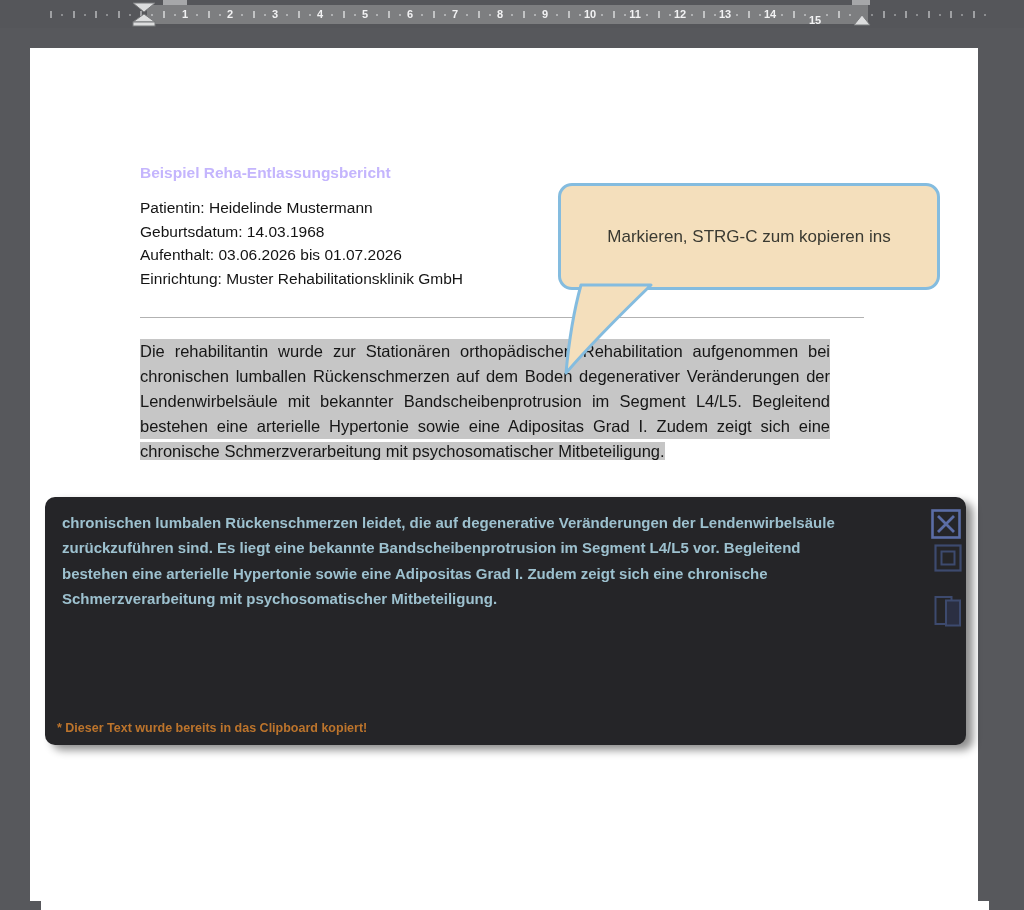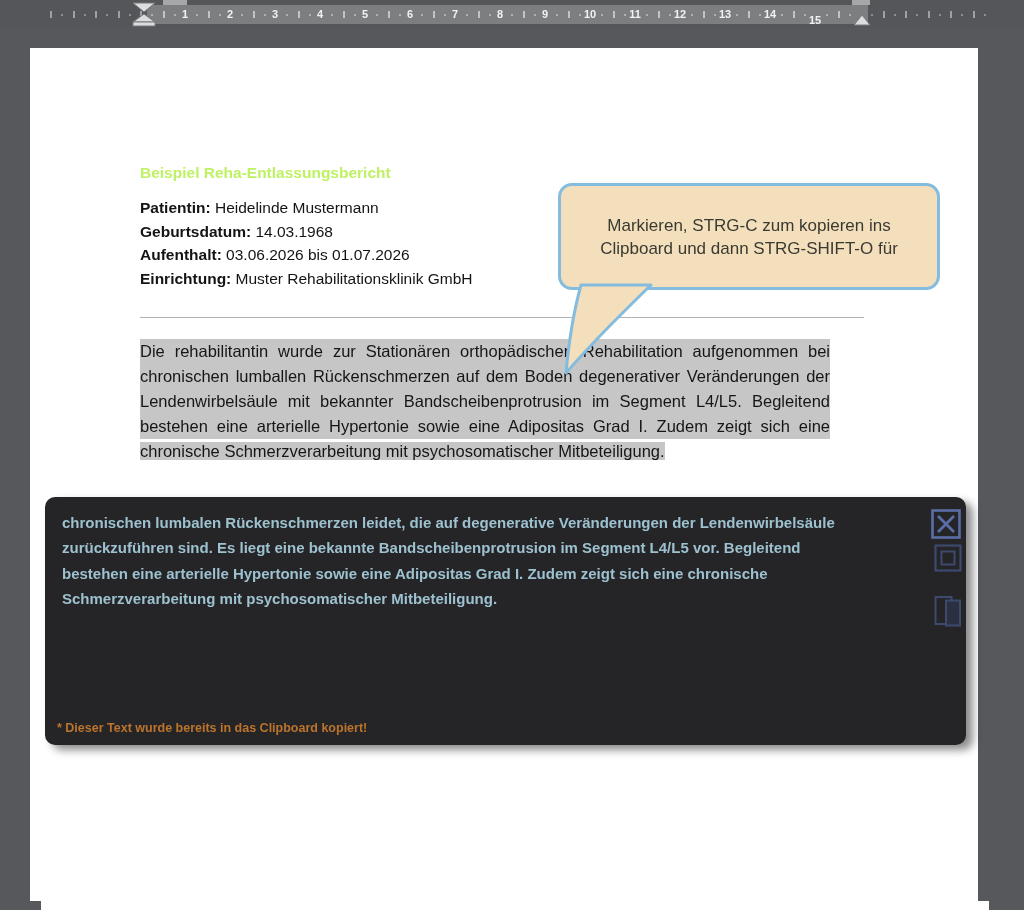--- a/index.html
+++ b/index.html
@@ -19,23 +19,23 @@
   #indent-marker-right { position:absolute; left:853px; top:12px; }
   #tab-mark-left { position:absolute; left:163px; top:0; width:24px; height:5px; background:#a6a7a9; }
   #tab-mark-right { position:absolute; left:852px; top:0; width:18px; height:5px; background:#a6a7a9; }
 
   
   #page { position:absolute; left:30px; top:48px; width:948px; height:862px; background:#ffffff; }
   #page-step-left { position:absolute; left:28px; top:901px; width:13px; height:9px; background:#57585c; }
   #page-step-right { position:absolute; left:977px; top:901px; width:12px; height:9px; background:#ffffff; }
 
   
-  #doc-title { position:absolute; left:140px; top:164px; font-size:15.5px; font-weight:bold; color:#bef264; }
+  #doc-title { position:absolute; left:140px; top:164px; font-size:15.5px; font-weight:bold; color:#c4b5fd; }
   #doc-info { position:absolute; left:140px; top:196px; font-size:15.5px; color:#141414; line-height:23.6px; }
-  #doc-info b { font-weight:bold; }
+  #doc-info b { font-weight:normal; }
   #doc-rule { position:absolute; left:140px; top:317px; width:724px; height:1px; background:#b2b2b2; }
 
   #doc-paragraph { position:absolute; left:140px; top:339px; width:690px; font-size:16.5px; color:#161616; }
   .pline { height:25px; line-height:25px; white-space:nowrap; }
   .pline.just { text-align:justify; text-align-last:justify; white-space:normal; height:25px; overflow:hidden; }
   .sel-bg { background:#c6c6c6; }
   .sel-span { background:#c6c6c6; }
   .squiggle { text-decoration-style:wavy; text-decoration-color:#e03c31; text-decoration-thickness:1px; text-underline-offset:3px; }
 
   
@@ -185,21 +185,20 @@
   <div id="doc-paragraph">
     <div class="pline just sel-bg"><span>Die </span><span class="squiggle">rehabilitantin</span><span> wurde zur Stationären orthopädischen Rehabilitation aufgenommen bei</span></div>
     <div class="pline just sel-bg"><span>chronischen </span><span class="squiggle">lumballen</span><span> Rückenschmerzen auf dem Boden degenerativer Veränderungen der</span></div>
     <div class="pline just sel-bg"><span>Lendenwirbelsäule mit bekannter Bandscheibenprotrusion im Segment L4/L5. Begleitend</span></div>
     <div class="pline just sel-bg"><span>bestehen eine arterielle Hypertonie sowie eine Adipositas Grad I. Zudem zeigt sich eine</span></div>
     <div class="pline"><span class="sel-span">chronische Schmerzverarbeitung mit psychosomatischer Mitbeteiligung.</span></div>
   </div>
 
   <div id="callout">
     <div class="cline">Markieren, STRG-C zum kopieren ins</div>
-    <div class="cline">Clipboard und dann STRG-SHIFT-O für</div>
   </div>
   <svg id="callout-tail" width="130" height="115" viewBox="0 0 130 115">
     <path d="M 36 15 L 106 15 C 75 45 45 75 21 103 C 24 70 29 40 36 15 Z" fill="#f4dfbc" stroke="#84bcdf" stroke-width="3" stroke-linejoin="round"></path>
   </svg>
 
   <div id="overlay-panel">
     <div id="overlay-text">
       <div class="oline">chronischen lumbalen Rückenschmerzen leidet, die auf degenerative Veränderungen der Lendenwirbelsäule</div>
       <div class="oline">zurückzuführen sind. Es liegt eine bekannte Bandscheibenprotrusion im Segment L4/L5 vor. Begleitend</div>
       <div class="oline">bestehen eine arterielle Hypertonie sowie eine Adipositas Grad I. Zudem zeigt sich eine chronische</div>

